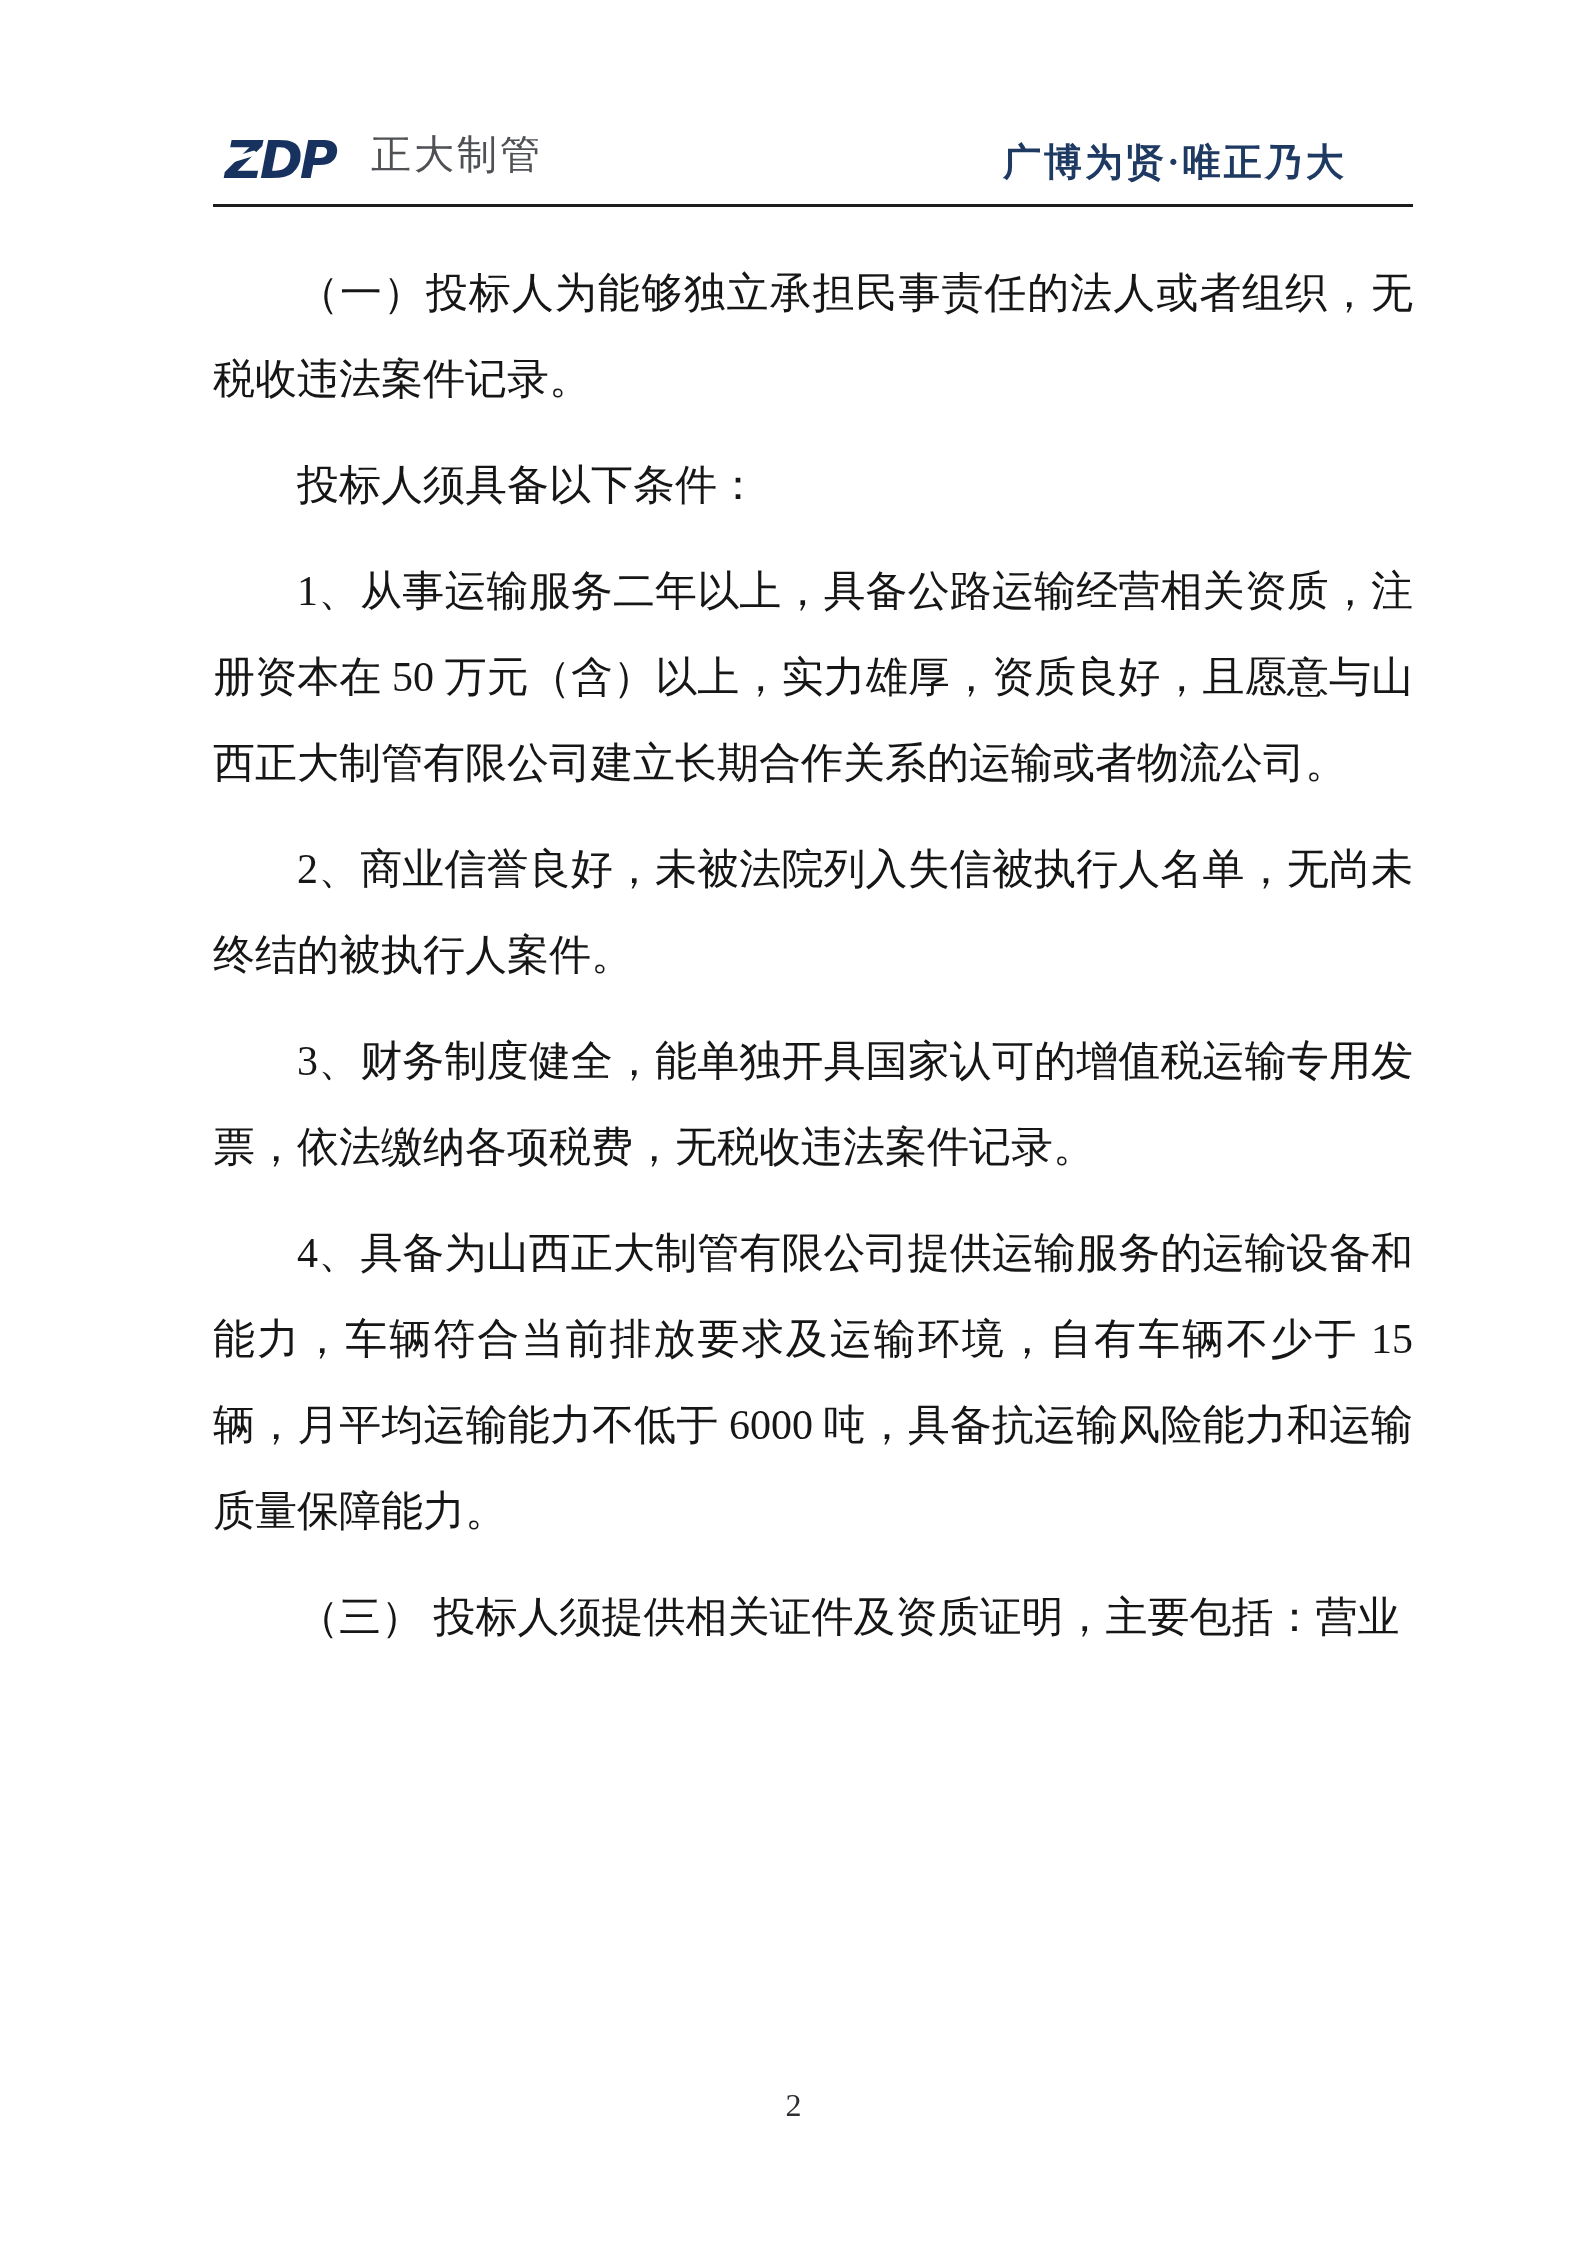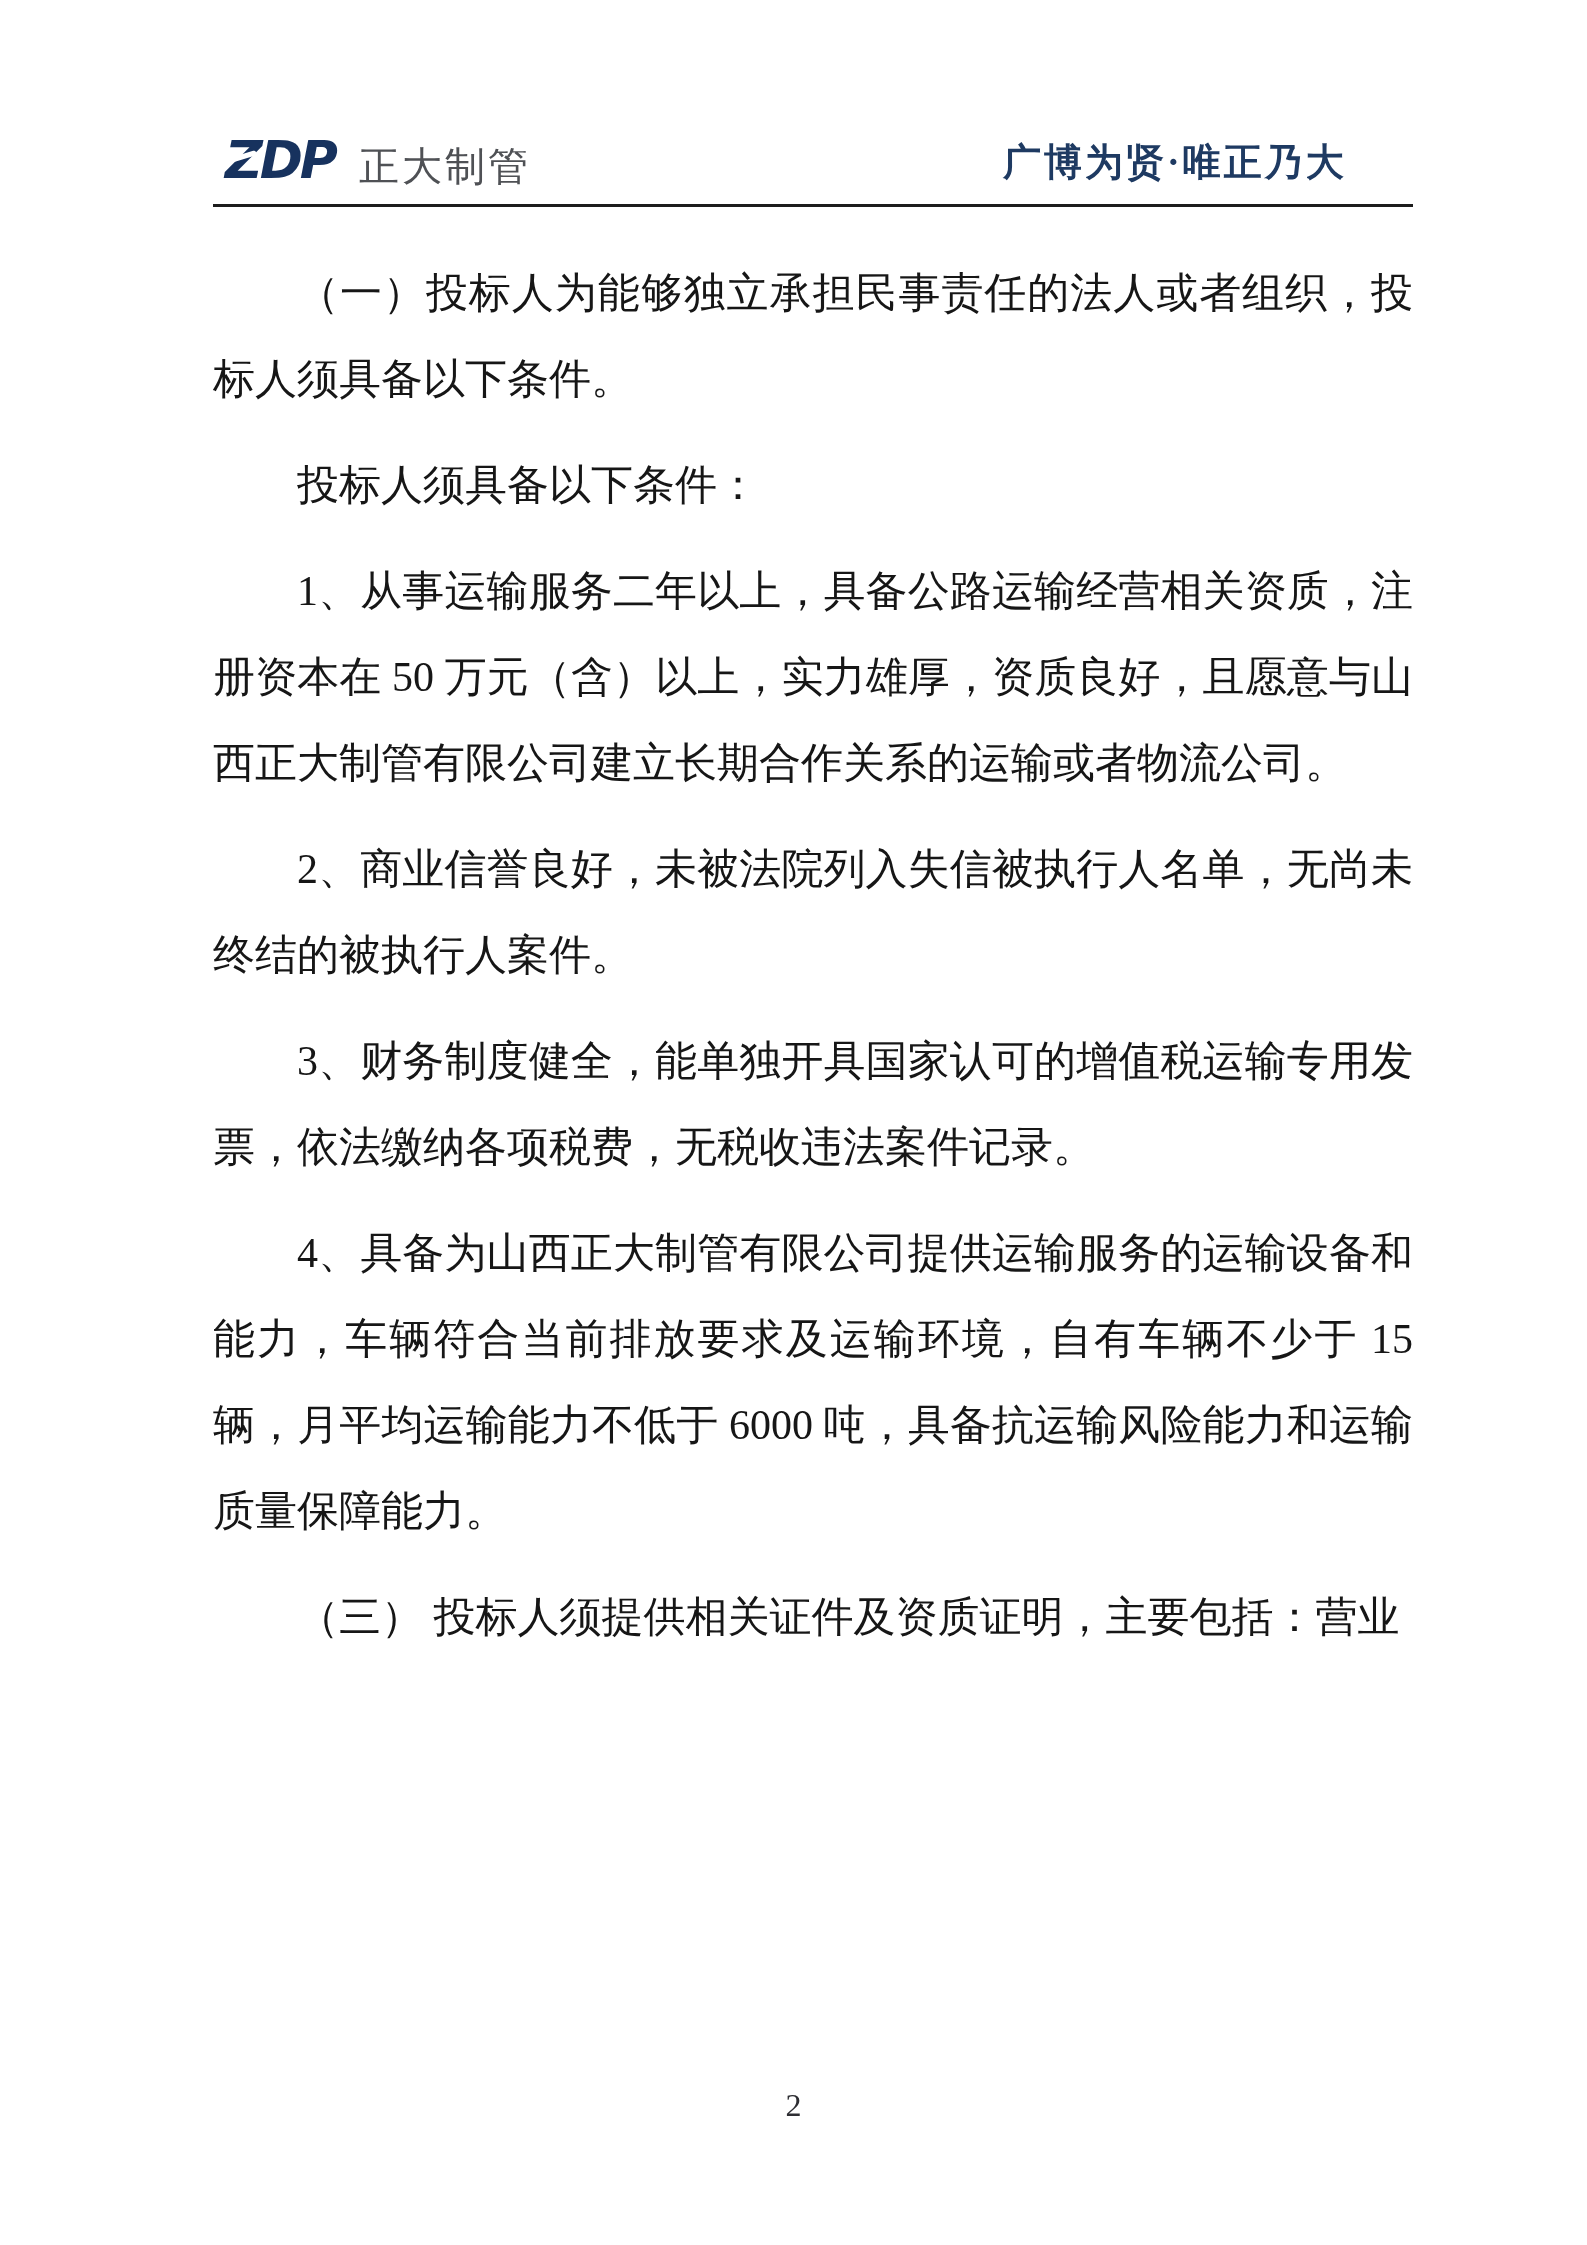--- a/index.html
+++ b/index.html
@@ -32,22 +32,22 @@
     left: 213px;
     top: 126px;
     width: 1200px;
     height: 78px;
   }
   .logo {
     position: absolute;
     left: 12px;
     top: 8px;
     display: flex;
-    align-items: flex-end;
-    gap: 20px;
+    align-items: flex-start;
+    gap: 32px;
     white-space: nowrap;
   }
   .logo-abbr {
     position: relative;
     font-family: "DejaVu Sans", "Liberation Sans", sans-serif;
     font-weight: bold;
     font-style: italic;
     font-size: 52px;
     line-height: 1;
     letter-spacing: -3px;
@@ -131,21 +131,21 @@
       <span class="logo-abbr">ZDP</span>
       <span class="logo-swoosh"></span>
       <span class="logo-cn">正大制管</span>
     </div>
     <div class="slogan">广博为贤·唯正乃大</div>
   </div>
 
   <div class="rule"></div>
 
   <div class="content">
-    <p>（一）投标人为能够独立承担民事责任的法人或者组织，投标人须具备以下条件。</p>
+    <p>（一）投标人为能够独立承担民事责任的法人或者组织，无税收违法案件记录。</p>
     <p>投标人须具备以下条件：</p>
     <p>1、从事运输服务二年以上，具备公路运输经营相关资质，注册资本在 50 万元（含）以上，实力雄厚，资质良好，且愿意与山西正大制管有限公司建立长期合作关系的运输或者物流公司。</p>
     <p>2、商业信誉良好，未被法院列入失信被执行人名单，无尚未终结的被执行人案件。</p>
     <p>3、财务制度健全，能单独开具国家认可的增值税运输专用发票，依法缴纳各项税费，无税收违法案件记录。</p>
     <p>4、具备为山西正大制管有限公司提供运输服务的运输设备和能力，车辆符合当前排放要求及运输环境，自有车辆不少于 15 辆，月平均运输能力不低于 6000 吨，具备抗运输风险能力和运输质量保障能力。</p>
     <p>（三） 投标人须提供相关证件及资质证明，主要包括：营业</p>
   </div>
 
   <div class="footer">
     <span>2</span>

